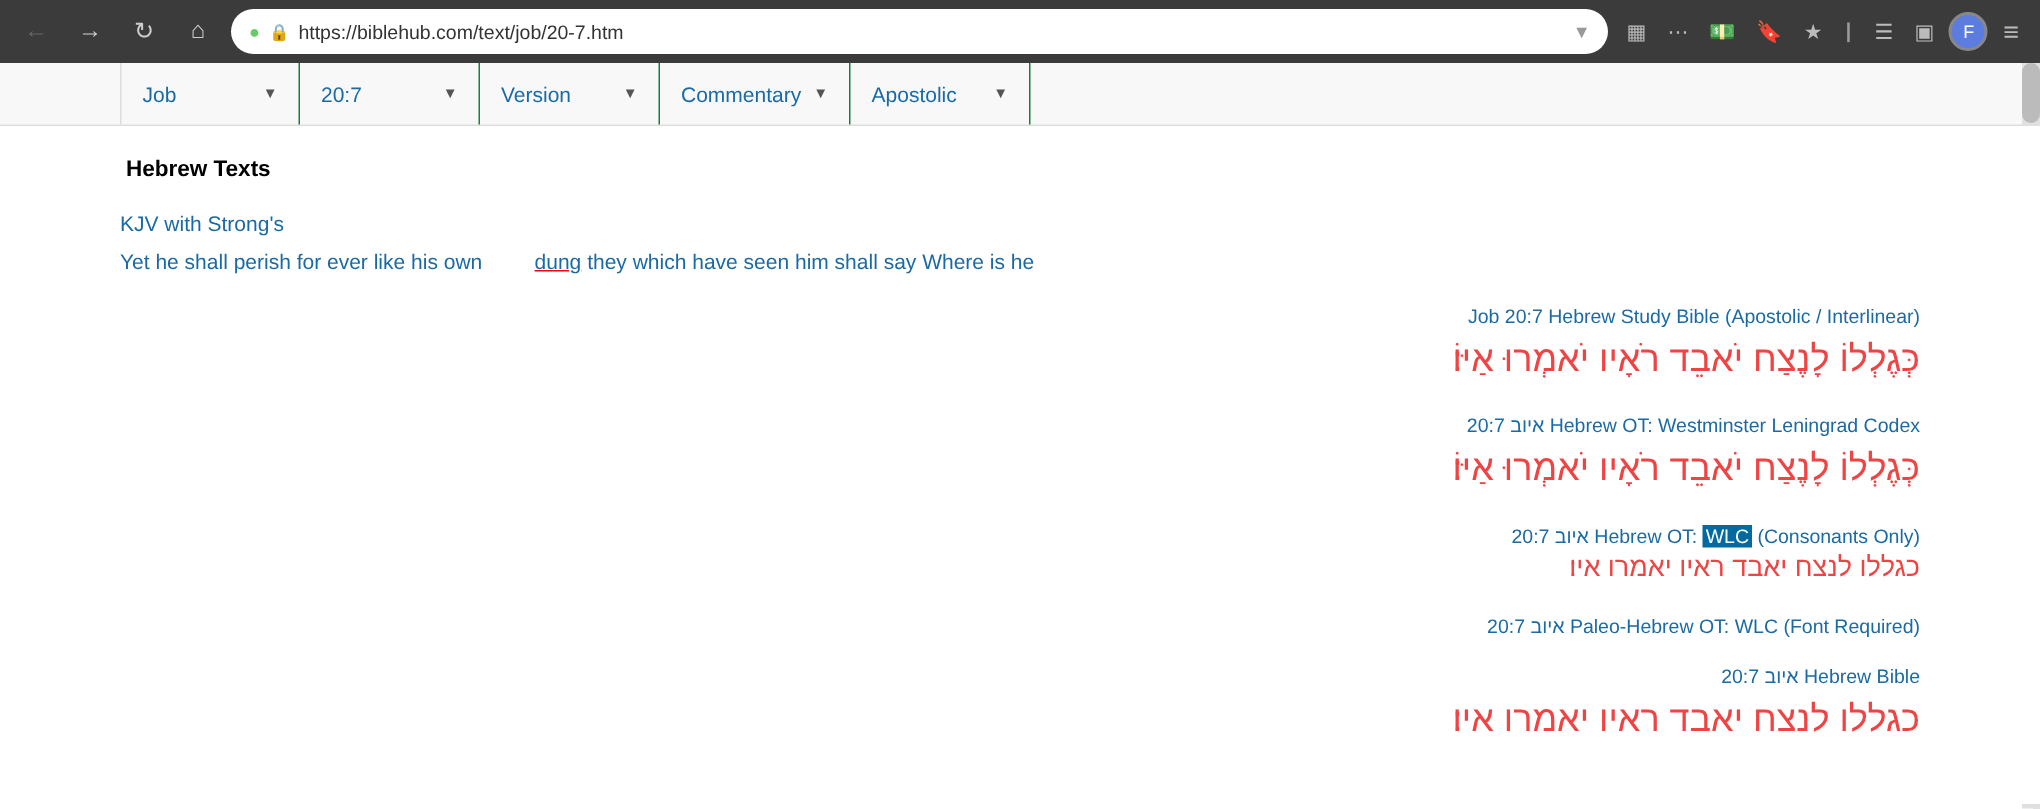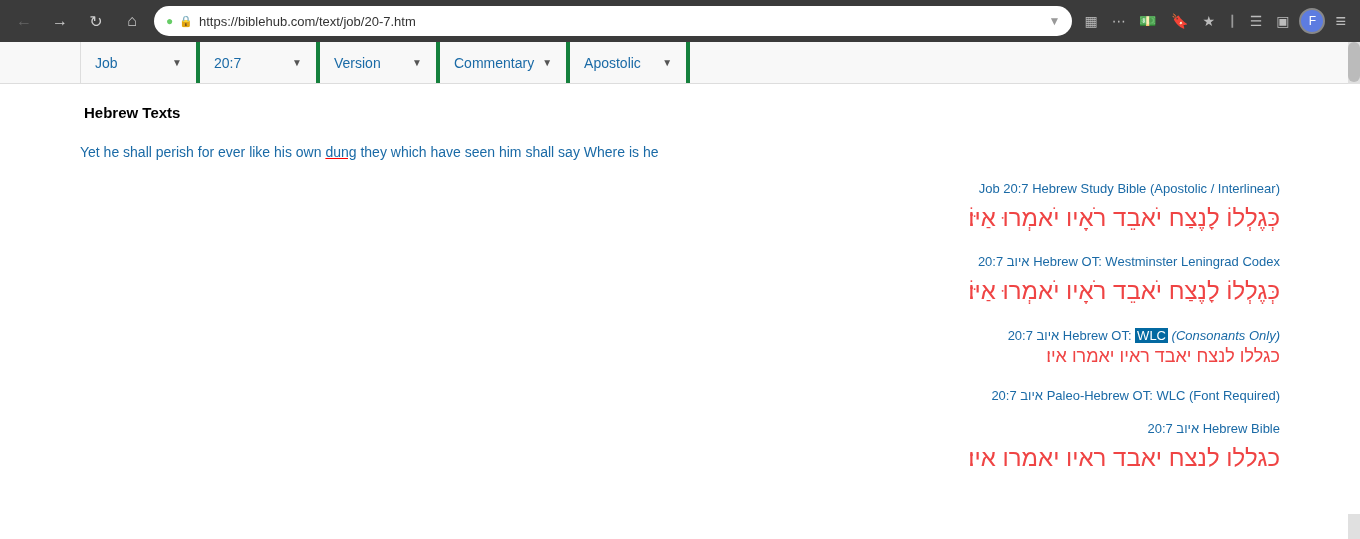--- a/index.html
+++ b/index.html
@@ -78,21 +78,21 @@
       padding: 0 80px;
     }
     .nav-item {
       display: flex;
       align-items: center;
       padding: 0 14px;
       color: #1a6aa6;
       font-size: 14px;
       font-weight: 500;
       cursor: pointer;
-      border-right: 4px solid #15803d;
+      border-right: 1px solid #15803d;
       gap: 8px;
       min-width: 120px;
       justify-content: space-between;
       user-select: none;
     }
     .nav-item:first-child { border-left: 1px solid #ddd; }
     .nav-item .chevron { font-size: 10px; color: #555; }
 
     
     .page-content {
@@ -165,20 +165,21 @@
       font-size: 14px;
       line-height: 1.6;
       margin-bottom: 18px;
       text-decoration: none;
       display: block;
       cursor: pointer;
     }
     .underline-red {
       text-decoration: underline;
       text-decoration-color: red;
+      margin-left: 31px;
     }
 
     .wlc-highlight {
       background: #0369a1;
       color: #fff;
       padding: 0 2px;
       font-size: 13px;
     }
   </style>
 </head>
@@ -240,38 +241,39 @@
 </div>
 
 <button class="side-arrow left">❮</button>
 <button class="side-arrow right">❯</button>
 
 <div class="page-content">
 
   <div class="section-title">Hebrew Texts</div>
 
   <div class="text-entry">
+    <a class="kjv-link">KJV with Strong's</a>
     <a class="kjv-text">
       Yet he shall perish for ever like his own <span class="underline-red">dung</span> they which have seen him shall say Where is he
     </a>
   </div>
 
   <div class="text-entry">
     <a class="text-link">Job 20:7 Hebrew Study Bible (Apostolic / Interlinear)</a>
     <div class="hebrew-text voweled">כְּגֶלְלוֹ לָנֶצַח יֹאבֵד רֹאָיו יֹאמְרוּ אַיּוֹ׃</div>
   </div>
 
   <div class="text-entry">
     <a class="text-link">20:7 איוב Hebrew OT: Westminster Leningrad Codex</a>
     <div class="hebrew-text voweled">כְּגֶלְלוֹ לָנֶצַח יֹאבֵד רֹאָיו יֹאמְרוּ אַיּוֹ׃</div>
   </div>
 
   <div class="text-entry">
     <div style="text-align:right;">
-      <a class="text-link" style="display:inline;">20:7 איוב Hebrew OT: </a><span class="wlc-highlight">WLC</span><a class="text-link" style="display:inline;font-style:italic;"> (Consonants Only)</a>
+      <a class="text-link" style="display:inline;">20:7 איוב Hebrew OT: </a><span class="wlc-highlight">WLC</span><a class="text-link" style="display:inline;"> (Consonants Only)</a>
     </div>
     <div class="hebrew-text small">כגללו לנצח יאבד ראיו יאמרו איו׃</div>
   </div>
 
   <div class="text-entry">
     <a class="text-link">20:7 איוב Paleo-Hebrew OT: WLC (Font Required)</a>
   </div>
 
   <div class="text-entry">
     <a class="text-link">20:7 איוב Hebrew Bible</a>

